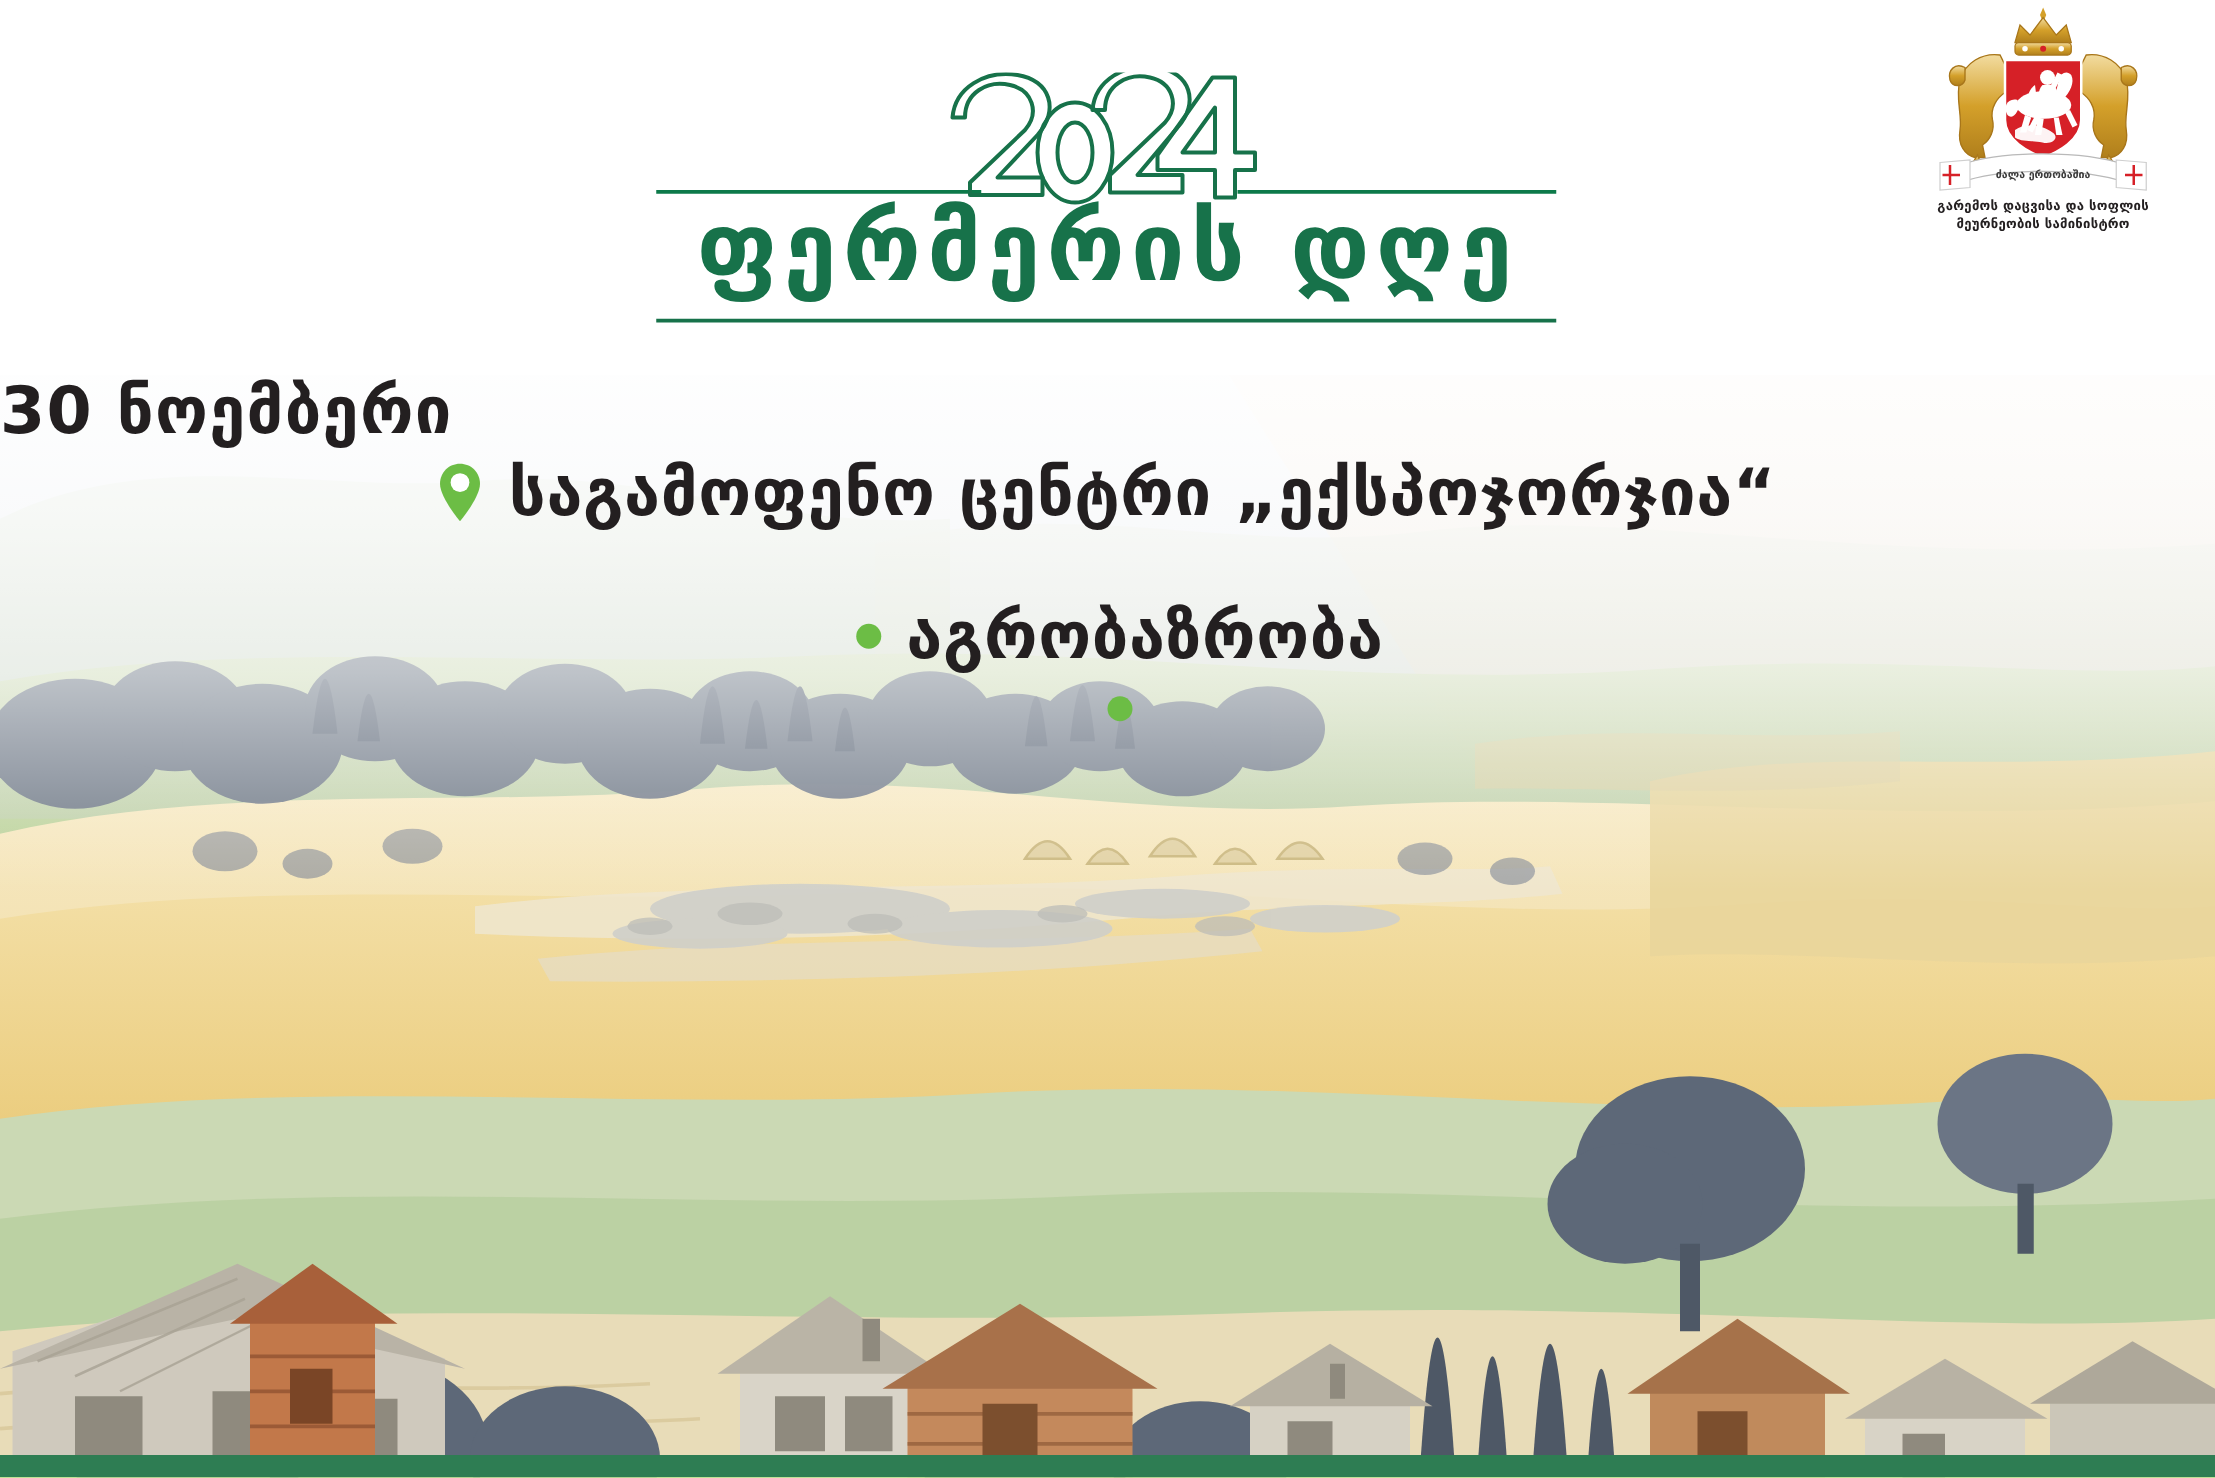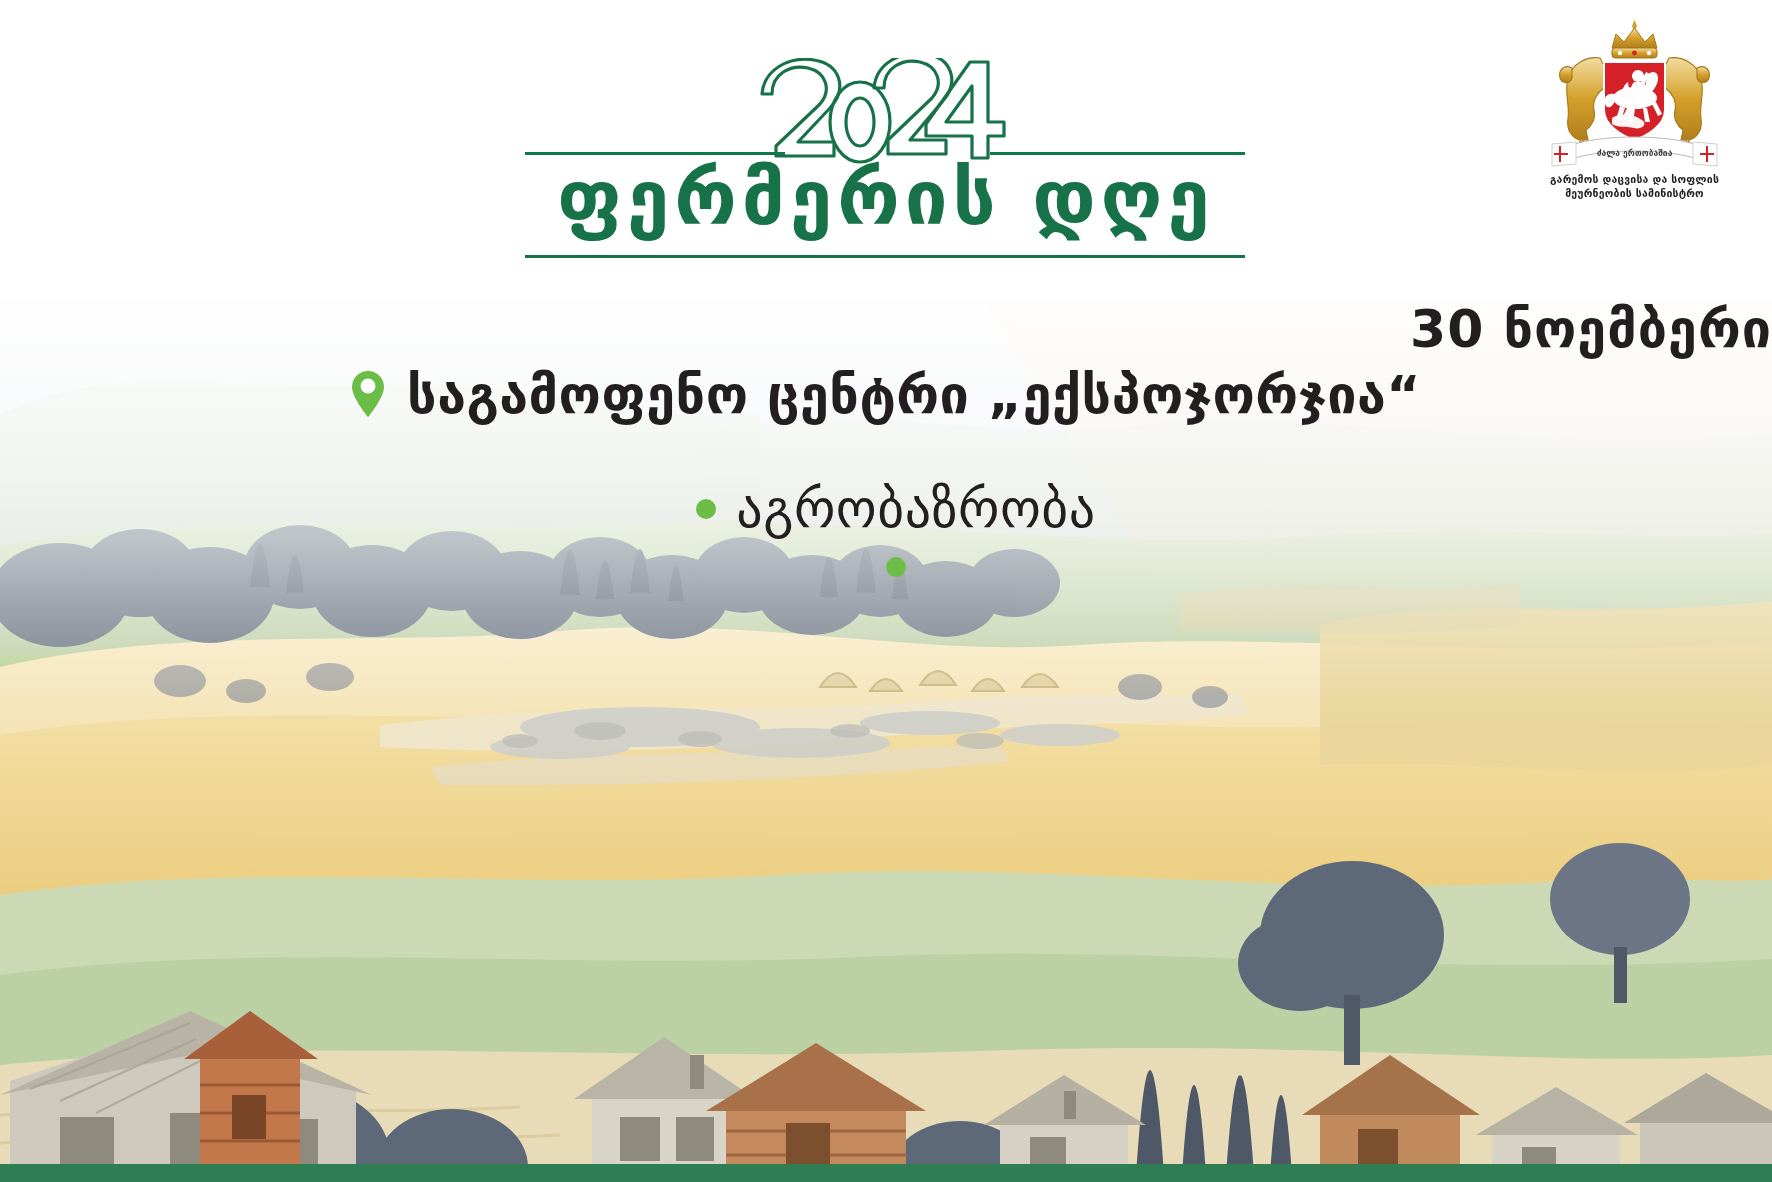--- a/index.html
+++ b/index.html
@@ -74,21 +74,21 @@
     width:720px;
     height:3px;
     background:#17724a;
     z-index:41;
   }
 
   
   .ministry-logo {
     position:absolute;
     right:30px;
-    top:14px;
+    top:0;
     width:215px;
     height:205px;
     z-index:50;
     text-align:center;
   }
   .crest { width:185px; height:155px; margin:0 auto; display:block; }
   .ministry-text {
     margin-top:3px;
     font-family:"DejaVu Sans", sans-serif;
     font-size:10.5px;
@@ -124,21 +124,21 @@
     z-index:12;
     pointer-events:none;
   }
 
   
   .content {
     position:absolute;
     left:0; right:0;
     top:300px;
     z-index:30;
-    text-align:right;
+    text-align:left;
     color:#231f20;
     font-family:"DejaVu Sans", sans-serif;
   }
   .event-date {
     font-size:52px;
     font-weight:700;
     letter-spacing:1px;
     line-height:1.15;
     margin-bottom:6px;
   }
@@ -155,21 +155,21 @@
   }
   .pin-icon { width:34px; height:48px; flex:0 0 auto; display:block; margin-top:-4px; }
 
   .bullets { margin-top:52px; }
   .bullet-row {
     display:flex;
     align-items:center;
     justify-content:center;
     gap:20px;
     font-size:52px;
-    font-weight:400;
+    font-weight:700;
     line-height:1.22;
     letter-spacing:0.5px;
     white-space:nowrap;
     margin-bottom:16px;
     padding-left:20px;
   }
   .dot {
     width:20px; height:20px;
     border-radius:50%;
     background:#6cbd45;

